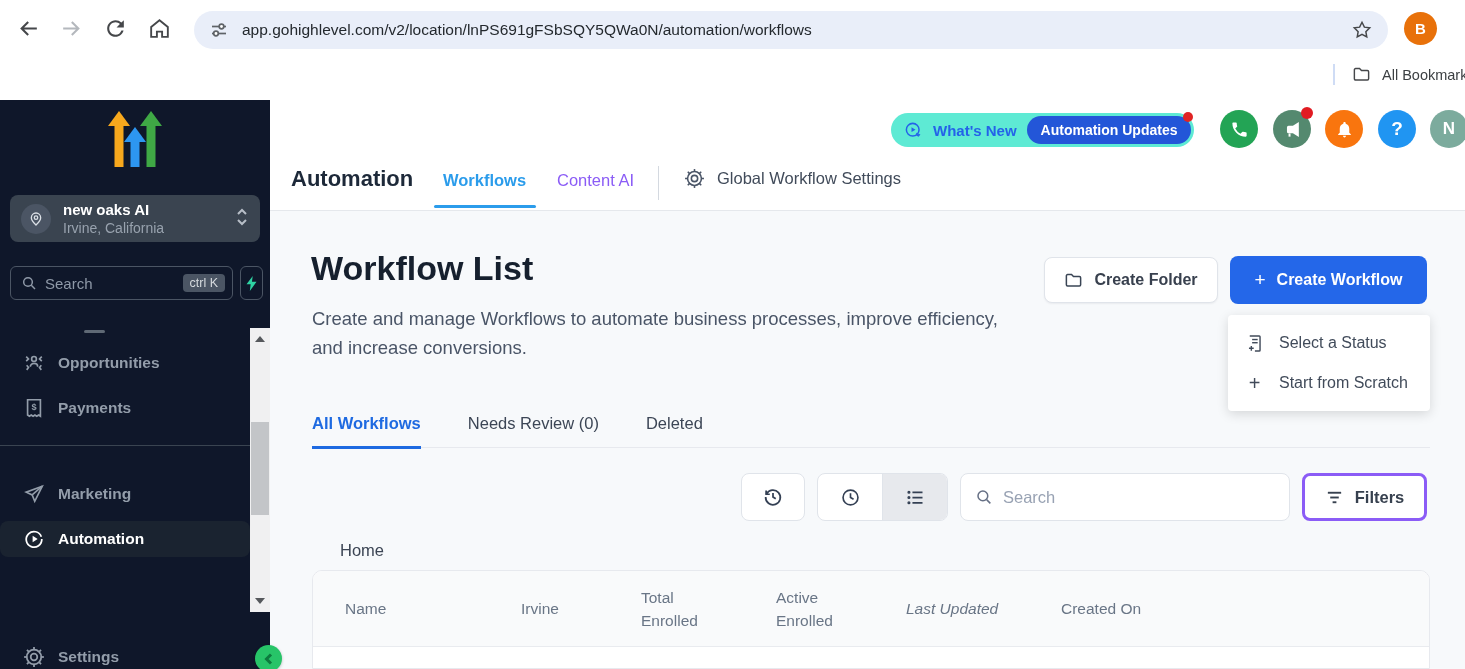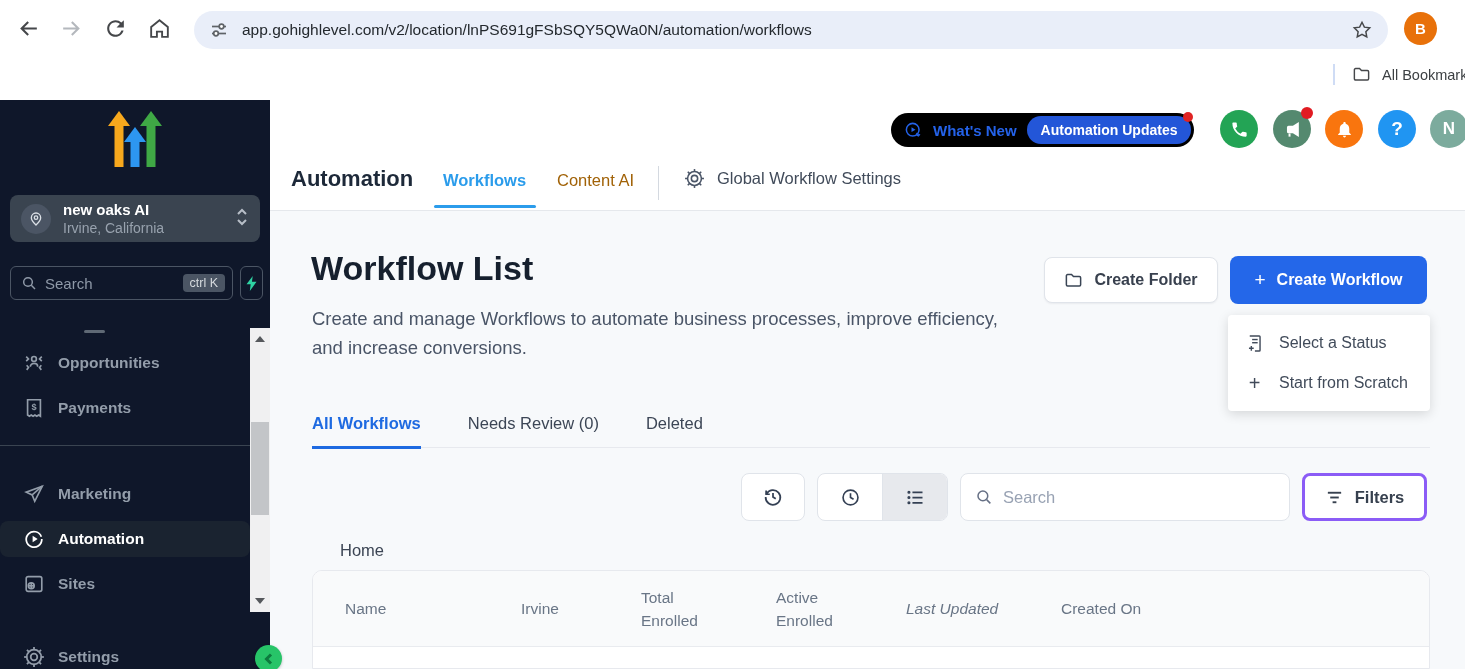--- a/index.html
+++ b/index.html
@@ -57,37 +57,37 @@
   .mi-settings { top:539px; }
   .sb-divider { position:absolute; left:0; top:345px; width:250px; height:1px; background:#3a4451; }
   .sb-scroll { position:absolute; left:250px; top:228px; width:20px; height:284px; background:#f0f0f1; }
   .sb-thumb { position:absolute; left:1px; top:94px; width:18px; height:93px; background:#c3c5c8; }
   .tri-up { position:absolute; left:5px; top:8px; width:0; height:0; border-left:5px solid transparent; border-right:5px solid transparent; border-bottom:6px solid #55585c; }
   .tri-down { position:absolute; left:5px; bottom:8px; width:0; height:0; border-left:5px solid transparent; border-right:5px solid transparent; border-top:6px solid #55585c; }
   .collapse-btn { position:absolute; left:255px; top:645px; width:27px; height:27px; border-radius:50%; background:#27c468; color:#0e6e38; display:flex; align-items:center; justify-content:center; z-index:6; box-shadow:0 1px 3px rgba(0,0,0,.25); }
 
   
   #app-header { position:absolute; left:270px; top:95px; width:1195px; height:116px; background:#ffffff; border-bottom:1px solid #e5e8ec; }
-  .whats-pill { position:absolute; left:621px; top:18px; height:34px; background:#000000; border-radius:17px; display:flex; align-items:center; padding:0 3px 0 13px; }
+  .whats-pill { position:absolute; left:621px; top:18px; height:34px; background:#5eead4; border-radius:17px; display:flex; align-items:center; padding:0 3px 0 13px; }
   .wn-icon { width:19px; height:19px; color:#2462e9; }
   .wn-label { margin:0 10px; color:#2462e9; font-weight:bold; font-size:15px; white-space:nowrap; }
   .au-pill { position:relative; background:#2356d8; border-radius:15px; height:28px; padding:0 14px; color:#fff; font-weight:bold; font-size:14px; display:flex; align-items:center; white-space:nowrap; }
   .au-dot { position:absolute; right:-2px; top:-4px; width:10px; height:10px; border-radius:50%; background:#e02424; }
   .hd-circle { position:absolute; top:15px; width:38px; height:38px; border-radius:50%; display:flex; align-items:center; justify-content:center; color:#fff; }
   .hd-circle svg { width:19px; height:19px; }
   .hc-phone { left:950px; background:#23a455; }
   .hc-mega { left:1003px; background:#54896f; }
   .mega-dot { position:absolute; right:-2px; top:-3px; width:12px; height:12px; border-radius:50%; background:#e11b22; }
   .hc-bell { left:1055px; background:#f9750e; }
   .hc-help { left:1108px; background:#2095f2; font-weight:bold; font-size:19px; }
   .hc-avatar { left:1160px; background:#7cab9d; font-weight:bold; font-size:17px; }
   .app-title { position:absolute; left:21px; top:71px; font-size:22px; font-weight:bold; color:#1d2939; }
   .tab-workflows { position:absolute; left:173px; top:76px; font-size:16.5px; font-weight:bold; color:#2b9ceb; cursor:pointer; }
   .tab-underline { position:absolute; left:164px; top:110px; width:102px; height:3px; background:#2b9ceb; border-radius:2px; }
-  .tab-content-ai { position:absolute; left:287px; top:76px; font-size:16.5px; color:#a16207; cursor:pointer; }
+  .tab-content-ai { position:absolute; left:287px; top:76px; font-size:16.5px; color:#8b5cf6; cursor:pointer; }
   .hdr-divider { position:absolute; left:388px; top:71px; width:1px; height:34px; background:#d4d9e0; }
   .gws { position:absolute; left:414px; top:73px; display:flex; align-items:center; color:#414b5a; font-size:16.5px; cursor:pointer; }
   .gws svg { width:21px; height:21px; color:#4a5567; margin-right:12px; }
 
   
   #content { position:absolute; left:270px; top:211px; width:1195px; height:458px; background:#f7f9fb; }
   .page-title { position:absolute; left:41px; top:38px; font-size:34px; font-weight:bold; color:#16202e; }
   .page-desc { position:absolute; left:42px; top:93px; width:700px; font-size:18.5px; color:#4a5567; line-height:29px; }
   .btn-folder { position:absolute; left:774px; top:46px; width:174px; height:46px; background:#fff; border:1px solid #e0e4ea; border-radius:8px; display:flex; align-items:center; justify-content:center; color:#38404e; font-size:16px; font-weight:bold; box-shadow:0 1px 2px rgba(16,24,40,.06); cursor:pointer; }
   .btn-folder svg { width:19px; height:19px; margin-right:11px; color:#3a4555; }
@@ -264,31 +264,20 @@
     <div class="menu-item mi-automation active">
       <span class="mi-icon">
         <svg viewBox="0 0 24 24" fill="none" stroke="currentColor" stroke-width="1.9">
             <path d="M20 9.5A8.5 8.5 0 1 0 20.5 12"></path>
             <polygon points="10.5 8.5 10.5 15.5 16 12" fill="currentColor" stroke="none"></polygon>
           </svg>
       </span>
       <span class="mi-label">Automation</span>
     </div>
 
-    <div class="menu-item mi-sites">
-      <span class="mi-icon">
-        <svg viewBox="0 0 24 24" fill="none" stroke="currentColor" stroke-width="1.8">
-            <rect x="3.5" y="4" width="17" height="16" rx="2"></rect>
-            <circle cx="9" cy="14" r="3.2"></circle>
-            <line x1="9" y1="10.8" x2="9" y2="17.2"></line>
-            <line x1="5.8" y1="14" x2="12.2" y2="14"></line>
-          </svg>
-      </span>
-      <span class="mi-label">Sites</span>
-    </div>
 
     <div class="menu-item mi-settings">
       <span class="mi-icon">
         <svg viewBox="0 0 20 20" fill="none" stroke="currentColor" stroke-width="1.6">
             <circle cx="10" cy="10" r="3"></circle>
             <circle cx="10" cy="10" r="6.6"></circle>
             <line x1="10" y1="1" x2="10" y2="3.8"></line>
             <line x1="10" y1="16.2" x2="10" y2="19"></line>
             <line x1="1" y1="10" x2="3.8" y2="10"></line>
             <line x1="16.2" y1="10" x2="19" y2="10"></line>

